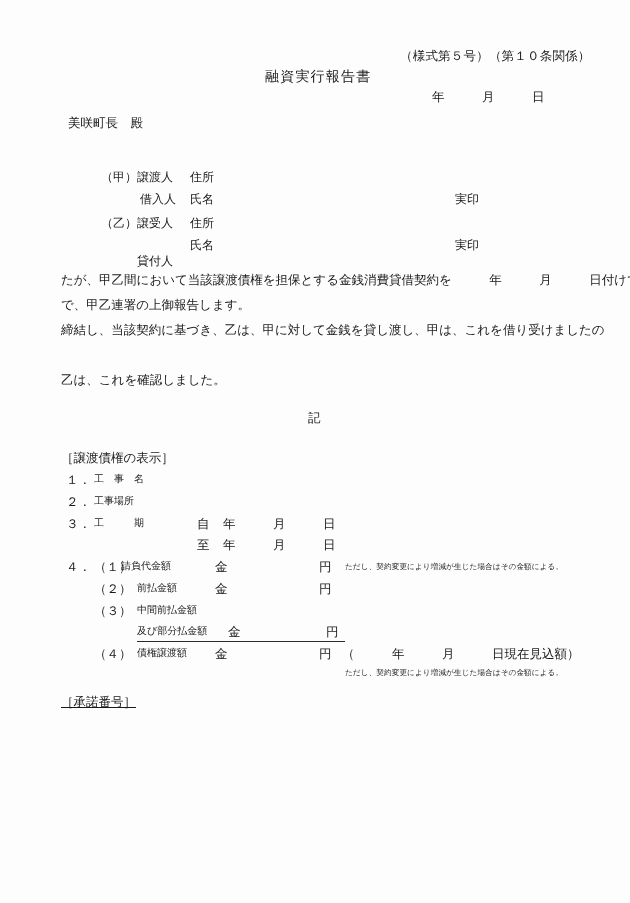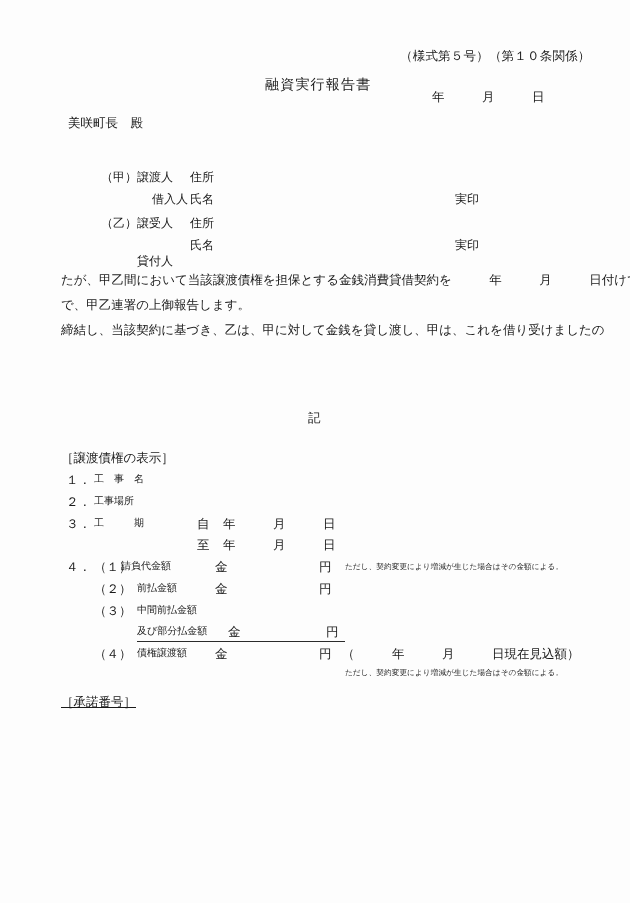--- a/index.html
+++ b/index.html
@@ -74,36 +74,36 @@
     height: 17px;
   }
 </style>
 </head>
 <body>
 
 <div class="page">
 
   <div class="abs form-code" style="left:400px; top:48px;">（様式第５号）（第１０条関係）</div>
 
-  <div class="abs doc-title" style="left:265px; top:76px;">融資実行報告書</div>
+  <div class="abs doc-title" style="left:265px; top:68px;">融資実行報告書</div>
 
   <div class="abs date-line" style="left:432px; top:89px;">年　　　月　　　日</div>
 
   <div class="abs addressee" style="left:68px; top:115px;">美咲町長　殿</div>
 
   <div style="position:absolute; left:0; top:0;">
 
     <div class="party-row">
       <span class="party-role abs" style="left:101px; top:169px;">（甲）譲渡人</span>
       <span class="party-field abs" style="left:190px; top:169px;">住所</span>
       <span class="party-seal abs" style="left:455px; top:169px;"></span>
     </div>
 
     <div class="party-row">
-      <span class="party-role abs" style="left:152px; top:191px;font-family:Liberation Serif, serif;">借入人</span>
+      <span class="party-role abs" style="left:140px; top:191px;font-family:Liberation Serif, serif;">借入人</span>
       <span class="party-field abs" style="left:190px; top:191px;">氏名</span>
       <span class="party-seal abs" style="left:455px; top:191px;">実印</span>
     </div>
 
     <div class="party-row">
       <span class="party-role abs" style="left:101px; top:215px;">（乙）譲受人</span>
       <span class="party-field abs" style="left:190px; top:215px;">住所</span>
       <span class="party-seal abs" style="left:455px; top:215px;"></span>
     </div>
 
@@ -115,20 +115,21 @@
 
   </div>
 
   <div class="body-par" style="top:268px;">
     <span class="body-line">たが、甲乙間において当該譲渡債権を担保とする金銭消費貸借契約を　　　年　　　月　　　日付けで</span>
     <span class="body-line">で、甲乙連署の上御報告します。</span>
     <span class="body-line">締結し、当該契約に基づき、乙は、甲に対して金銭を貸し渡し、甲は、これを借り受けましたの</span>
   </div>
 
   <div class="body-par" style="top:368px;">
+    <span class="body-line">乙は、これを確認しました。</span>
   </div>
 
   <div class="abs ki" style="left:308px; top:410px;">記</div>
 
   <div class="abs section-head" style="left:61px; top:450px;">［譲渡債権の表示］</div>
 
   <div>
 
     <div>
       <span class="item-no" style="left:66px; top:472px;">１．</span>

